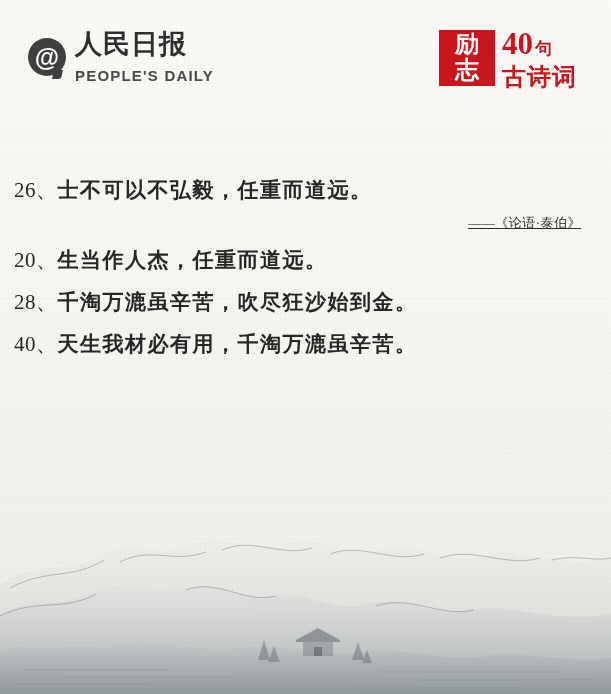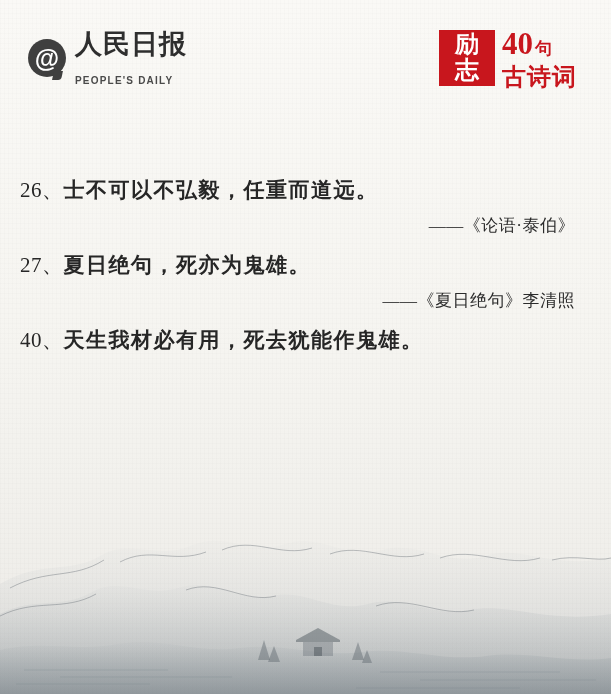--- a/index.html
+++ b/index.html
@@ -77,24 +77,24 @@
   }
   .brand-cn {
     font-size: 27px;
     font-weight: bold;
     color: #2e2e2e;
     letter-spacing: 1px;
     line-height: 1.05;
     font-family: "Liberation Serif", serif;
   }
   .brand-en {
-    font-size: 10px;
+    font-size: 15px;
     color: #4a4a4a;
     letter-spacing: 1.2px;
-    margin-top: 17px;
+    margin-top: 9px;
     font-weight: bold;
   }
 
   .title-block {
     position: absolute;
     right: 34px;
     top: 28px;
     display: flex;
     align-items: flex-start;
   }
@@ -145,45 +145,46 @@
     letter-spacing: 1px;
     line-height: 1;
   }
 
   
   .content {
     position: absolute;
     top: 176px;
     left: 0;
     right: 0;
-    padding: 0 20px;
+    padding: 0 14px;
   }
   .verse {
     margin-bottom: 14px;
   }
   .verse-line {
     font-family: "Liberation Serif", serif;
     font-size: 21px;
     color: #262626;
     letter-spacing: 1.5px;
     font-weight: bold;
     white-space: nowrap;
   }
   .verse-num {
     font-weight: normal;
     letter-spacing: 0.5px;
   }
   .verse-source {
     text-align: right;
     font-family: "Liberation Serif", serif;
-    font-size: 17px;
+    font-size: 13px;
     color: #2b2b2b;
     margin-top: 10px;
     padding-right: 16px;
     letter-spacing: 0.5px;
+    text-decoration: underline;
   }
 
   
   .landscape {
     position: absolute;
     left: 0;
     right: 0;
     bottom: 0;
     height: 230px;
     pointer-events: none;
@@ -225,32 +226,34 @@
 
     <div class="verse">
       <div class="verse-line">
         <span class="verse-num">26、</span><span>士不可以不弘毅，任重而道远。</span>
       </div>
       <div class="verse-source">——《论语·泰伯》</div>
     </div>
 
     <div class="verse">
       <div class="verse-line">
-        <span class="verse-num">27、</span><span>夏日绝句，死亦为鬼雄。</span>
-      </div>
-      <div class="verse-source">——《夏日绝句》李清照</div>
-    </div>
-
-    <div class="verse">
-    </div>
-
+        <span class="verse-num">20、</span><span>生当作人杰，任重而道远。</span>
+      </div>
+    </div>
 
     <div class="verse">
       <div class="verse-line">
-        <span class="verse-num">40、</span><span>天生我材必有用，死去犹能作鬼雄。</span>
+        <span class="verse-num">28、</span><span>千淘万漉虽辛苦，吹尽狂沙始到金。</span>
+      </div>
+    </div>
+
+
+    <div class="verse">
+      <div class="verse-line">
+        <span class="verse-num">40、</span><span>天生我材必有用，千淘万漉虽辛苦。</span>
       </div>
     </div>
 
   </div>
 
   <div class="landscape">
     <svg viewBox="0 0 611 230" preserveAspectRatio="none">
       <defs>
         <linearGradient id="fade" x1="0" y1="0" x2="0" y2="1">
           <stop offset="0%" stop-color="#9aa3a8" stop-opacity="0.05"></stop>

